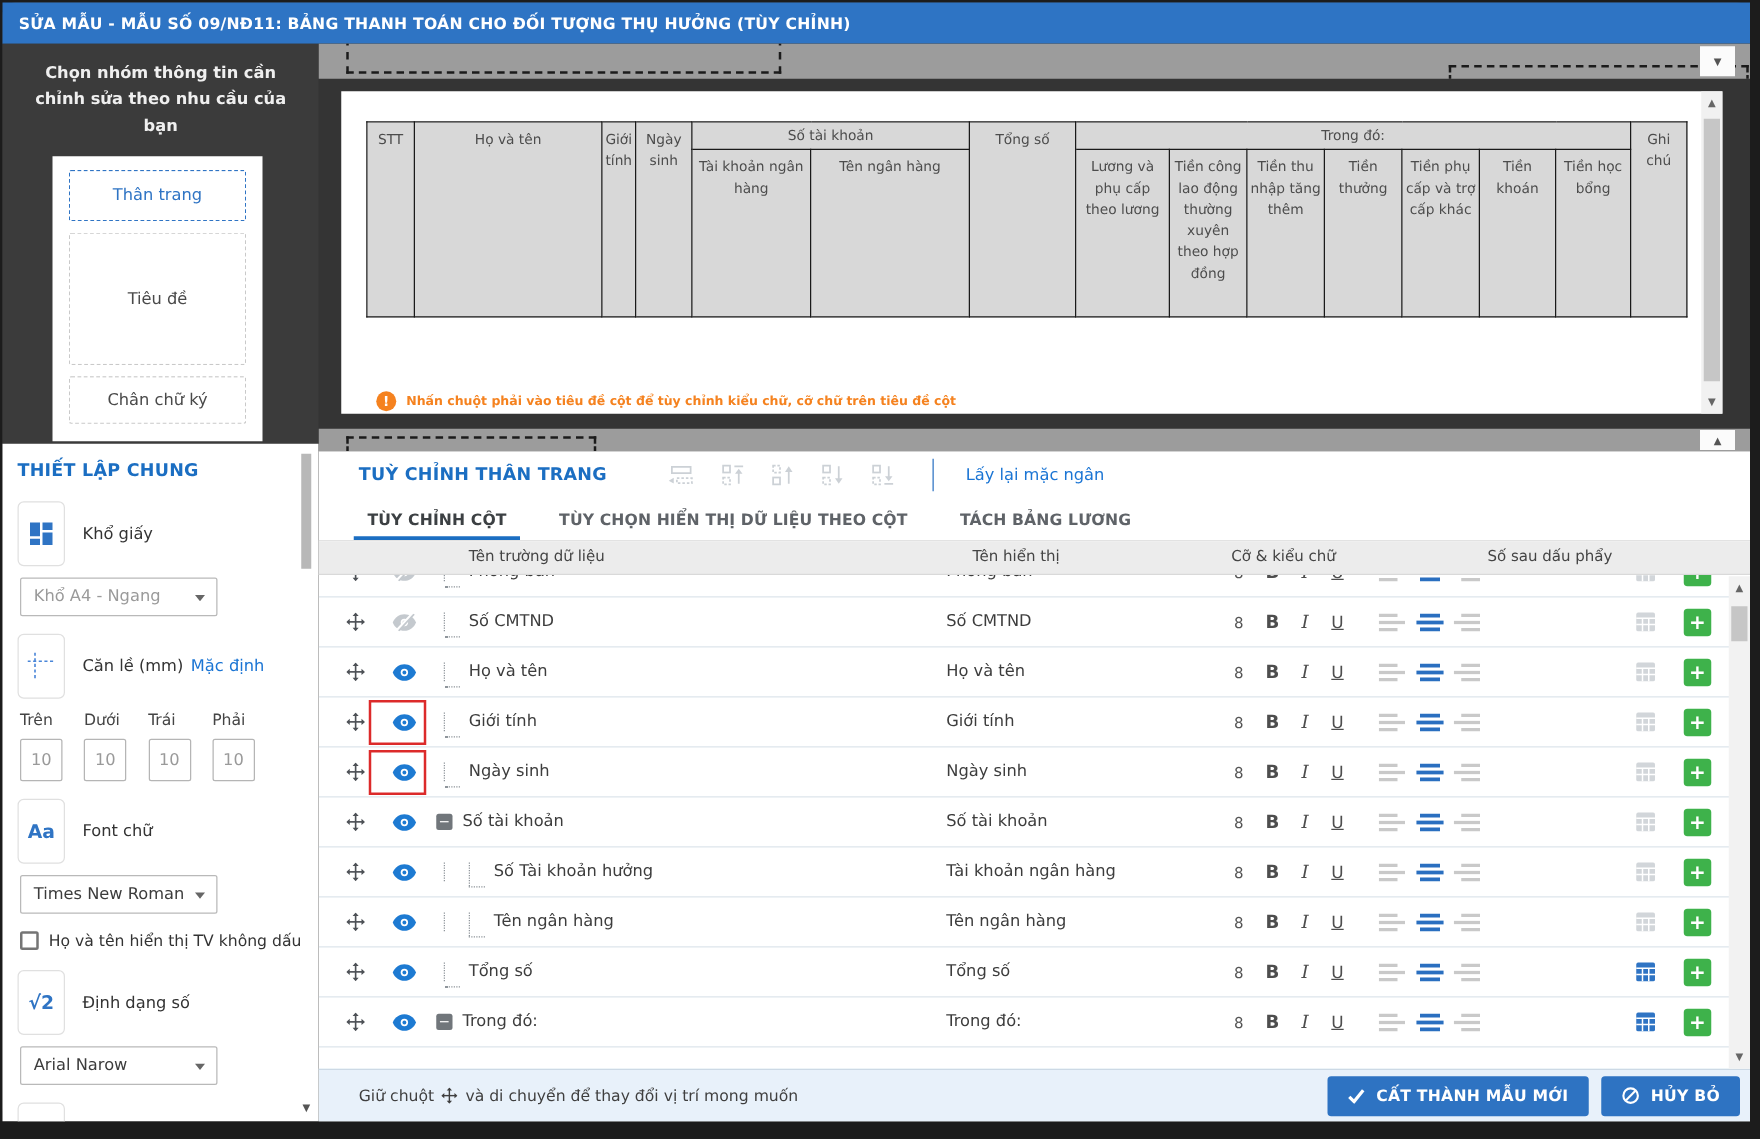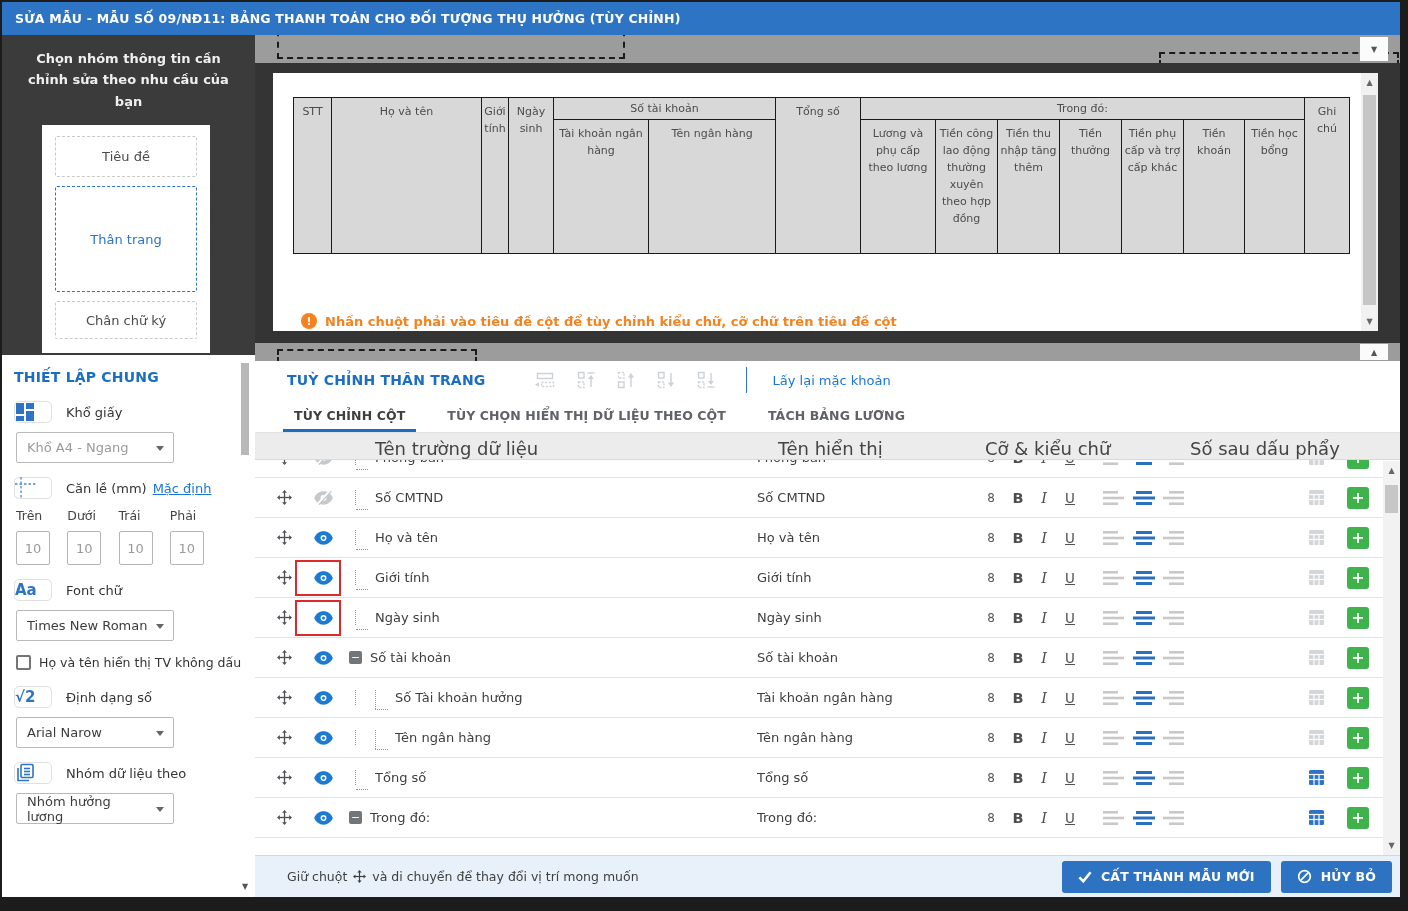--- a/index.html
+++ b/index.html
@@ -21,25 +21,25 @@
   .chooser-item { border:1px dashed #c9c9c9; border-radius:2px; display:flex; align-items:center; justify-content:center;
                   color:#4a4a4a; font-size:13px; margin-bottom:9px; cursor:pointer; }
   .chooser-item:nth-child(1) { height:41px; }
   .chooser-item:nth-child(2) { height:106px; }
   .chooser-item:nth-child(3) { height:38px; margin-bottom:0; }
   .chooser-item.is-selected { border:1px dashed #2f74c4; color:#2f74c4; }
 
   .settings { flex:1; background:#fff; position:relative; padding:14px 34px 0 12px; overflow:hidden; }
   .settings-heading { color:#1b6ec2; font-size:14px; font-weight:bold; letter-spacing:.2px; margin-bottom:16px; }
   .setting-group { display:flex; align-items:center; margin-bottom:9px; }
-  .icon-tile { width:38px; height:22px; border:1px solid #e0e0e0; border-radius:5px; display:flex; align-items:center;
-               justify-content:flex-start; flex:none; color:#2f74c4; background:#fff; }
+  .icon-tile { width:38px; height:52px; border:1px solid #e0e0e0; border-radius:5px; display:flex; align-items:center;
+               justify-content:center; flex:none; color:#2f74c4; background:#fff; }
   .icon-tile .txt-glyph { font-weight:bold; font-size:15px; color:#2f74c4; }
   .setting-label { font-size:13px; font-weight:normal; color:#333; margin-left:14px; }
-  .link-blue { color:#1b75d4; font-size:13px; font-weight:normal; cursor:pointer;text-decoration:underline; }
+  .link-blue { color:#1b75d4; font-size:13px; font-weight:normal; cursor:pointer; }
   .select { width:158px; height:31px; border:1px solid #b9b9b9; border-radius:2px; display:flex; align-items:center;
             padding:0 24px 0 10px; font-size:13px; color:#3c3c3c; position:relative; margin:3px 0 14px 2px; background:#fff; cursor:pointer; }
   .select.muted { color:#9a9a9a; }
   .select::after { content:""; position:absolute; right:9px; top:13px; border-left:4.5px solid transparent;
                    border-right:4.5px solid transparent; border-top:5.5px solid #666; }
   .margin-row { display:flex; margin:4px 0 14px 2px; }
   .m-field { width:55px; }
   .m-label { font-size:12.5px; color:#444; margin-bottom:8px; }
   .m-input { width:34px; height:34px; border:1px solid #b5b5b5; border-radius:2px; color:#9a9a9a; font-size:13px;
              display:flex; align-items:center; justify-content:center; }
@@ -69,21 +69,21 @@
   .preview-table { border-collapse:collapse; table-layout:fixed; margin:24px 0 0 20px; }
   .preview-table td { border:1px solid #1a1a1a; background:#d8d8d8; color:#4c4c4c; font-size:11px; font-weight:500;
                       text-align:center; vertical-align:top; padding:5px 2px 2px 2px; line-height:1.55; }
   .preview-table td.mid { vertical-align:middle; padding-top:2px; }
   .preview-table td.brk { word-break:break-all; }
   .preview-table tr.r1 { height:16px; }
   .preview-table tr.r2 { height:134px; }
   .preview-note { position:absolute; left:28px; top:240px; display:flex; align-items:center; white-space:nowrap; }
   .note-icon { width:16px; height:16px; border-radius:50%; background:#f5821f; color:#fff; font-size:11px; font-weight:bold;
                display:flex; align-items:center; justify-content:center; flex:none; margin-right:8px; }
-  .note-text { color:#f5821f; font-size:13px; font-weight:bold; }
+  .note-text { color:#f5821f; font-size:10px; font-weight:bold; }
   .v-scroll { position:absolute; right:0; top:0; bottom:0; width:17px; background:#f1f1f1; }
   .v-scroll .arr { position:absolute; left:0; width:17px; text-align:center; font-size:8px; color:#666; cursor:pointer; }
   .v-scroll .arr.up { top:5px; } .v-scroll .arr.dn { bottom:5px; }
   .v-scroll .thumb { position:absolute; left:2px; width:13px; background:#c6c6c6; cursor:pointer; }
   .preview-panel .thumb { top:22px; height:210px; }
 
   .gap-dark { height:12px; flex:none; }
 
   
   .panel { flex:1; background:#fff; display:flex; flex-direction:column; position:relative; min-height:0; }
@@ -94,21 +94,21 @@
   .toolbar-divider { width:1px; height:26px; background:#2f74c4; margin:0 4px 0 10px; }
   .reset-link { color:#1b75d4; font-size:13px; margin-left:22px; cursor:pointer; }
 
   .tabs { height:34px; flex:none; display:flex; align-items:stretch; border-bottom:1px solid #e2e2e2; padding-left:18px; }
   .tab { display:flex; align-items:center; padding:0 21px; font-size:12.5px; font-weight:bold; color:#5f6368;
          position:relative; cursor:pointer; letter-spacing:.1px; }
   .tab.is-active { color:#3c4043; }
   .tab.is-active::after { content:""; position:absolute; left:10px; right:10px; bottom:0; height:3px; background:#1b6ec2; }
 
   .grid-header { height:27px; flex:none; background:#ececec; border-bottom:1px solid #d9d9d9; position:relative;
-                 font-size:18px; color:#444; }
+                 font-size:12px; color:#444; }
   .grid-header span { position:absolute; top:5px; }
   .gh-1 { left:120px; } .gh-2 { left:523px; } .gh-3 { left:730px; } .gh-4 { left:935px; }
 
   .rows-viewport { flex:1; overflow:hidden; min-height:0; }
   .rows { margin-top:-22px; }
   .row { height:40px; display:flex; align-items:center; border-bottom:1px solid #dde5ec; padding-left:12px; position:relative; }
   .col-move { width:34px; display:flex; justify-content:center; cursor:grab; flex:none; }
   .col-eye { width:44px; display:flex; justify-content:center; position:relative; flex:none; cursor:pointer; }
   .row .eye-on { display:none; } .row.is-visible .eye-on { display:block; }
   .row .eye-off { display:block; }
@@ -164,22 +164,22 @@
       <span>SỬA MẪU - MẪU SỐ 09/NĐ11: BẢNG THANH TOÁN CHO ĐỐI TƯỢNG THỤ HƯỞNG (TÙY CHỈNH)</span>
     </div>
 
     <div class="body">
 
       <div class="sidebar">
         <div class="chooser">
           <div class="chooser-instruction">Chọn nhóm thông tin cần chỉnh sửa theo nhu cầu của bạn</div>
           <div class="chooser-card">
 
-          <div class="chooser-item">Tiêu đề</div>
-              <div class="chooser-item is-selected">Thân trang</div>
+          <div class="chooser-item is-selected">Thân trang</div>
+              <div class="chooser-item">Tiêu đề</div>
               <div class="chooser-item">Chân chữ ký</div>
             </div>
         </div>
 
         <div class="settings">
           <div class="settings-heading">THIẾT LẬP CHUNG</div>
 
           <div class="setting-group">
             <span class="icon-tile">
               <svg width="20" height="20" viewBox="0 0 20 20" fill="#2f74c4">
@@ -391,21 +391,21 @@
                 <svg width="20" height="20" viewBox="0 0 20 20" fill="none" stroke="#ccd1d6" stroke-width="1.4">
                   <rect x="2.5" y="2.5" width="5.5" height="5.5"></rect>
                     <rect x="2.5" y="12" width="5.5" height="5.5" stroke-dasharray="2 1.4"></rect>
                   <line x1="11.5" y1="17" x2="18.5" y2="17"></line>
                     <line x1="15" y1="3" x2="15" y2="13"></line>
                   <path d="M15 15 l-3 -4 h6 z" fill="#ccd1d6" stroke="none"></path>
                 </svg>
               </span>
             </span>
             <span class="toolbar-divider"></span>
-            <span class="reset-link">Lấy lại mặc khoản</span>
+            <span class="reset-link">Lấy lại mặc ngân</span>
           </div>
 
           <div class="tabs">
 
           <div class="tab is-active">TÙY CHỈNH CỘT</div>
               <div class="tab">TÙY CHỌN HIỂN THỊ DỮ LIỆU THEO CỘT</div>
               <div class="tab">TÁCH BẢNG LƯƠNG</div>
             </div>
 
           <div class="grid-header">

